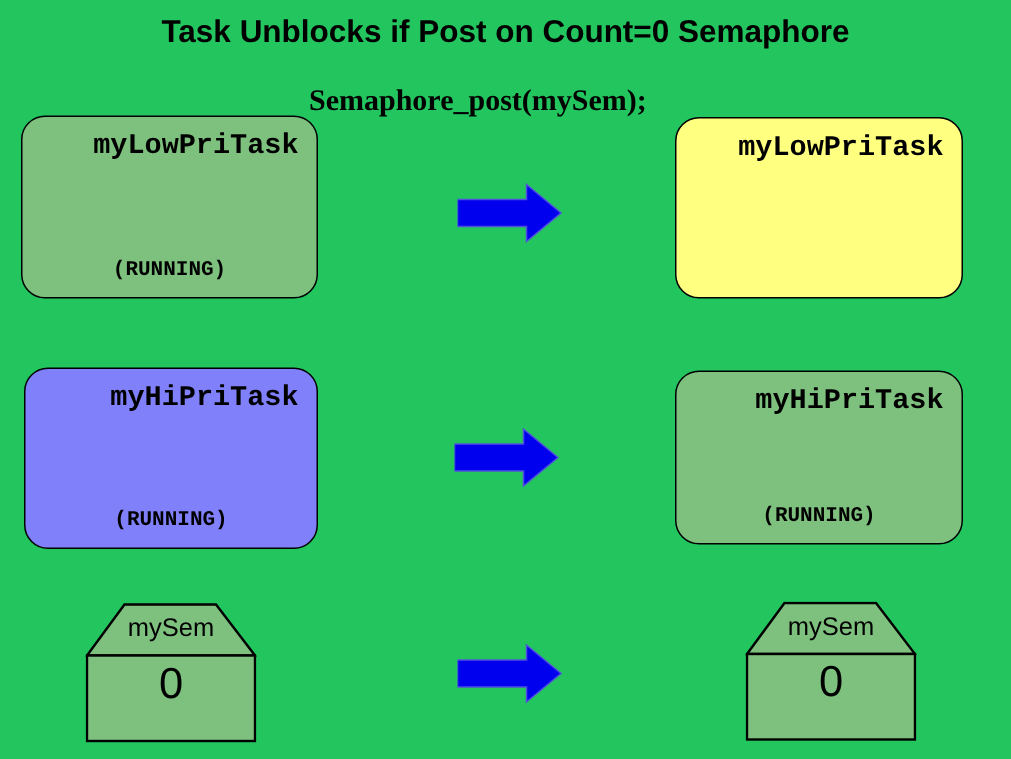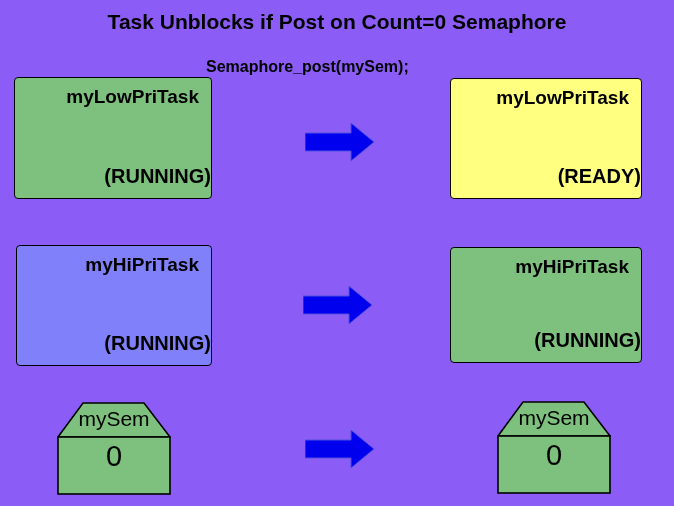--- a/index.html
+++ b/index.html
@@ -1,56 +1,57 @@
 <!DOCTYPE html>
 <html><head>
 <meta charset="utf-8">
 <style>
   html,body{margin:0;padding:0;background:#fff;}
   .canvas{
-    position:relative;width:674px;height:506px;background:#8b5cf6;
+    position:relative;width:674px;height:506px;background:#22c55e;
     font-family:"Liberation Sans",sans-serif;color:#000;overflow:hidden;
   }
   .title{
     position:absolute;top:10px;left:0;width:100%;text-align:center;
     font-size:21px;font-weight:bold;
   }
   .code{
-    position:absolute;font-family:Liberation Sans, sans-serif;
-    font-weight:bold;font-size:16px;line-height:22px;white-space:pre;
+    position:absolute;font-family:Liberation Serif, serif;
+    font-weight:bold;font-size:20px;line-height:22px;white-space:pre;
   }
   .code-post{left:206px;top:56px;}
   .code-pend{left:206px;top:224px;}
   .task-box{
-    position:absolute;border:1.6px solid #000;border-radius:4px;
+    position:absolute;border:1.6px solid #000;border-radius:16px;
     box-sizing:border-box;
+    font-family:Liberation Mono, monospace;
   }
   .task-name{
     position:absolute;top:8px;right:12px;
     font-size:19px;font-weight:bold;
   }
   .task-state{
-    position:absolute;bottom:10px;left:0;width:100%;text-align:right;
-    font-size:20px;font-weight:bold;
+    position:absolute;bottom:10px;left:0;width:100%;text-align:center;
+    font-size:14px;font-weight:bold;
   }
   .box-low-before{left:14px;top:77px;width:198px;height:122px;}
   .box-low-after{left:450px;top:78px;width:192px;height:121px;}
   .box-hi-before{left:16px;top:245px;width:196px;height:121px;}
   .box-hi-after{left:450px;top:247px;width:192px;height:116px;}
   .arrow{position:absolute;width:70px;height:40px;}
   .arrow-1{left:305px;top:122px;}
   .arrow-2{left:303px;top:285px;}
   .arrow-3{left:305px;top:429px;}
   .sem{position:absolute;width:114px;height:94px;}
   .sem-left{left:57px;top:402px;}
   .sem-right{left:497px;top:401px;}
   .sem svg{position:absolute;left:0;top:0;width:100%;height:100%;}
   .sem-label{
     position:absolute;top:6px;left:0;width:100%;text-align:center;
-    font-size:21px;line-height:22px;
+    font-size:17px;line-height:22px;
   }
   .sem-count{
     position:absolute;top:40px;left:0;width:100%;text-align:center;
     font-size:29px;line-height:29px;
   }
 </style>
 </head>
 <body>
 
 <div class="canvas">
@@ -59,21 +60,20 @@
 
   <div class="code code-post">Semaphore_post(mySem);</div>
 
   <div class="task-box box-low-before" style="background-color: rgb(126, 193, 126);">
     <div class="task-name">myLowPriTask</div>
     <div class="task-state">(RUNNING)</div>
   </div>
 
   <div class="task-box box-low-after" style="background-color: rgb(255, 255, 128);">
     <div class="task-name">myLowPriTask</div>
-    <div class="task-state">(READY)</div>
   </div>
 
   <div class="task-box box-hi-before" style="background-color: rgb(128, 128, 250);">
     <div class="task-name">myHiPriTask</div>
     <div class="task-state">(RUNNING)</div>
   </div>
 
   <div class="task-box box-hi-after" style="background-color: rgb(126, 193, 126);">
     <div class="task-name">myHiPriTask</div>
     <div class="task-state">(RUNNING)</div>

